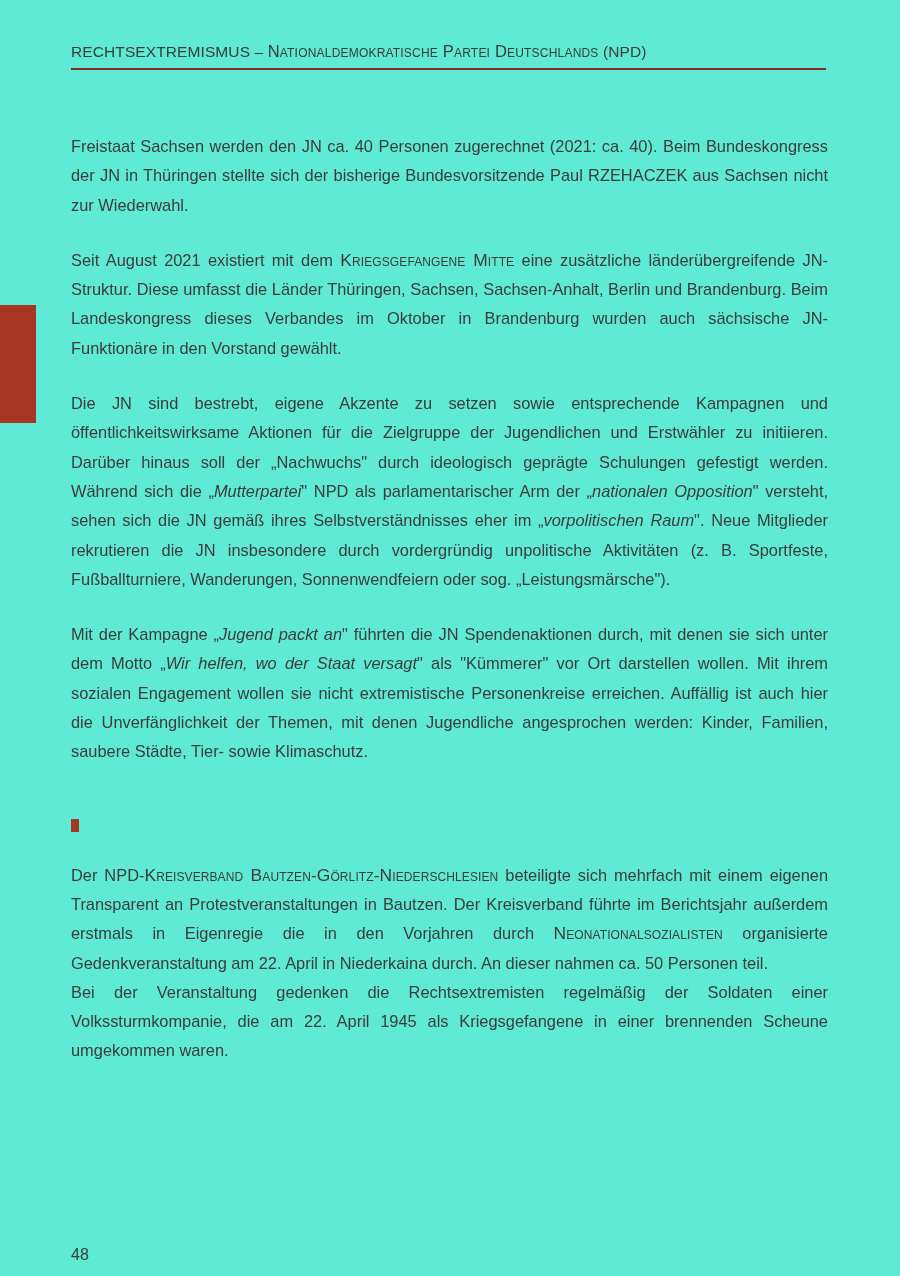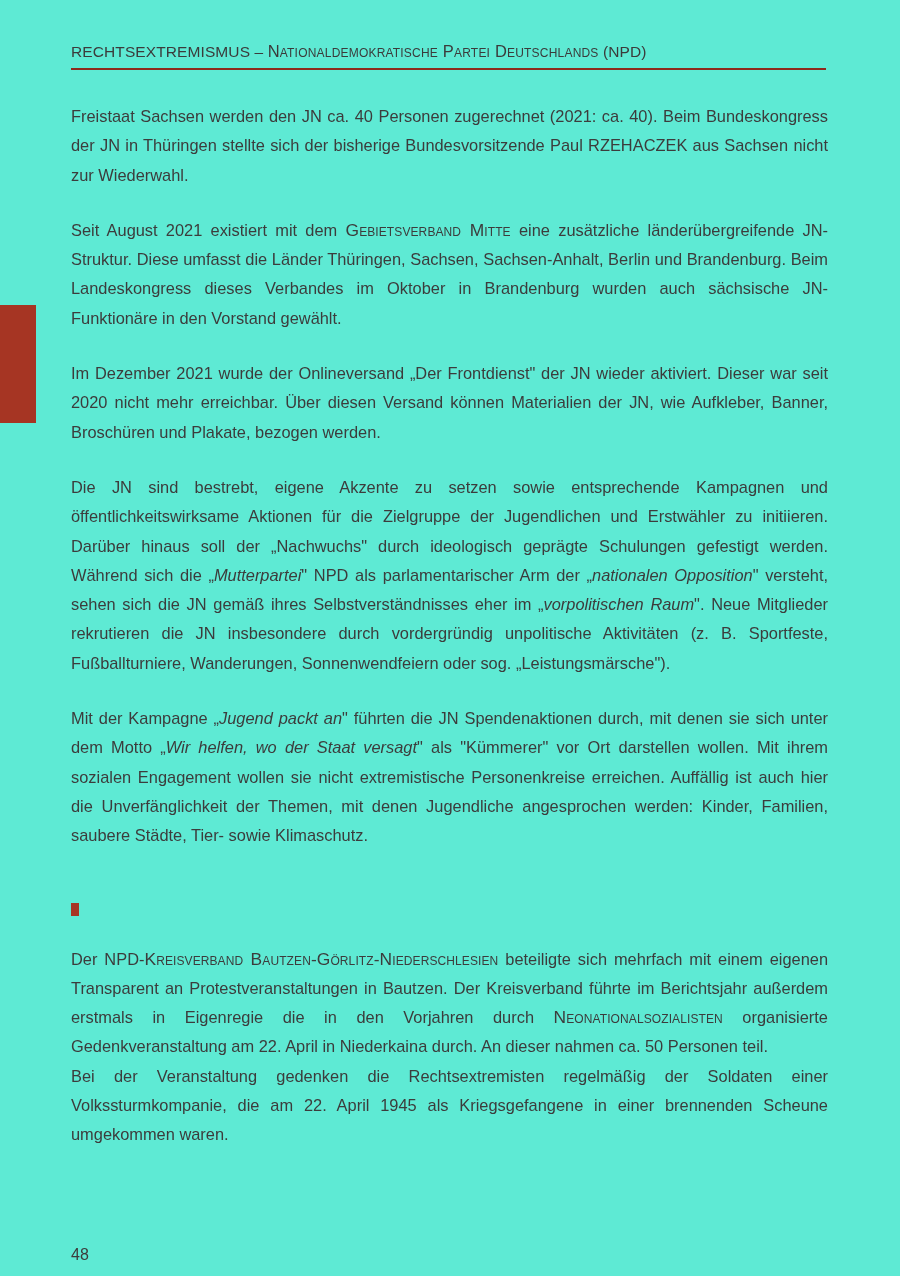--- a/index.html
+++ b/index.html
@@ -53,21 +53,21 @@
     top: 68px;
     width: 755px;
     height: 2px;
     background: #8e2a1d;
   }
 
   
   .content {
     position: absolute;
     left: 71px;
-    top: 102px;
+    top: 132px;
     width: 757px;
   }
   p.body {
     margin: 0 0 26px 0;
     font-size: 16.4px;
     line-height: 29.3px;
     color: #3c3c3c;
     text-align: justify;
     text-justify: inter-word;
     font-stretch: condensed;
@@ -137,23 +137,22 @@
 
   <div class="runhead">
     <span class="runhead-text"><span>RECHTSEXTREMISMUS</span><span> – </span><span class="sc">Nationaldemokratische Partei Deutschlands</span><span> (NPD)</span></span>
   </div>
   <div class="runhead-rule"></div>
 
   <div class="content">
 
     <p class="body"><span>Freistaat Sachsen werden den JN ca. 40 Personen zugerechnet (2021: ca. 40). Beim Bundeskongress der JN in Thüringen stellte sich der bisherige Bundesvorsitzende Paul RZEHACZEK aus Sachsen nicht zur Wiederwahl.</span></p>
 
-    <p class="body"><span>Seit August 2021 existiert mit dem </span><span class="sc">Gebietsverband Mitte</span><span> eine zusätzliche länderübergreifende JN-Struktur. Diese umfasst die Länder Thüringen, Sachsen, Sachsen-Anhalt, Berlin und Brandenburg. Beim Landeskongress dieses Verbandes im Oktober in Brandenburg wurden auch sächsische JN-Funktionäre in den Vorstand gewählt.</span></p>
+    <p class="body"><span>Seit August 2021 existiert mit dem </span><span class="sc">Kriegsgefangene Mitte</span><span> eine zusätzliche länderübergreifende JN-Struktur. Diese umfasst die Länder Thüringen, Sachsen, Sachsen-Anhalt, Berlin und Brandenburg. Beim Landeskongress dieses Verbandes im Oktober in Brandenburg wurden auch sächsische JN-Funktionäre in den Vorstand gewählt.</span></p>
 
-    <p class="body"><span>Im Dezember 2021 wurde der Onlineversand „Der Frontdienst" der JN wieder aktiviert. Dieser war seit 2020 nicht mehr erreichbar. Über diesen Versand können Materialien der JN, wie Aufkleber, Banner, Broschüren und Plakate, bezogen werden.</span></p>
 
     <p class="body"><span>Die JN sind bestrebt, eigene Akzente zu setzen sowie entsprechende Kampagnen und öffentlichkeitswirksame Aktionen für die Zielgruppe der Jugendlichen und Erstwähler zu initiieren. Darüber hinaus soll der „Nachwuchs" durch ideologisch geprägte Schulungen gefestigt werden. Während sich die „</span><i>Mutterpartei</i><span>" NPD als parlamentarischer Arm der „</span><i>nationalen Opposition</i><span>" versteht, sehen sich die JN gemäß ihres Selbstverständnisses eher im „</span><i>vorpolitischen Raum</i><span>". Neue Mitglieder rekrutieren die JN insbesondere durch vordergründig unpolitische Aktivitäten (z. B. Sportfeste, Fußballturniere, Wanderungen, Sonnenwendfeiern oder sog. „Leistungsmärsche").</span></p>
 
     <p class="body tight"><span>Mit der Kampagne „</span><i>Jugend packt an</i><span>" führten die JN Spendenaktionen durch, mit denen sie sich unter dem Motto „</span><i>Wir helfen, wo der Staat versagt</i><span>" als "Kümmerer" vor Ort darstellen wollen. Mit ihrem sozialen Engagement wollen sie nicht extremistische Personenkreise erreichen. Auffällig ist auch hier die Unverfänglichkeit der Themen, mit denen Jugendliche angesprochen werden: Kinder, Familien, saubere Städte, Tier- sowie Klimaschutz.</span></p>
 
     <div class="sp-before-redhead"></div>
 
 
     <div class="sp-after-redhead"></div>
 

